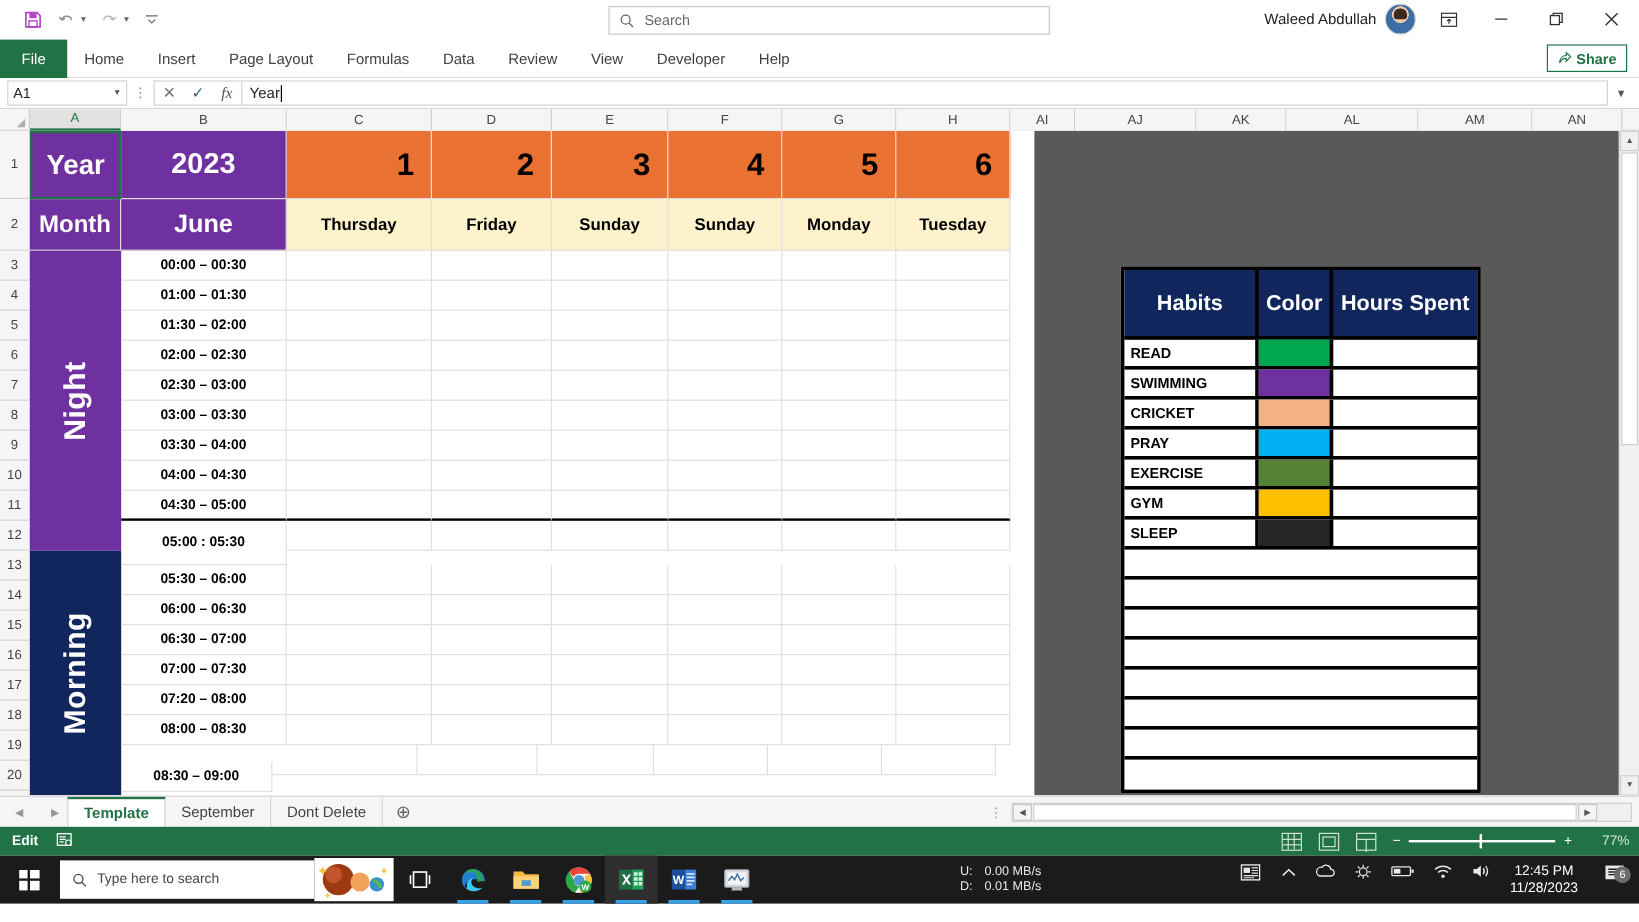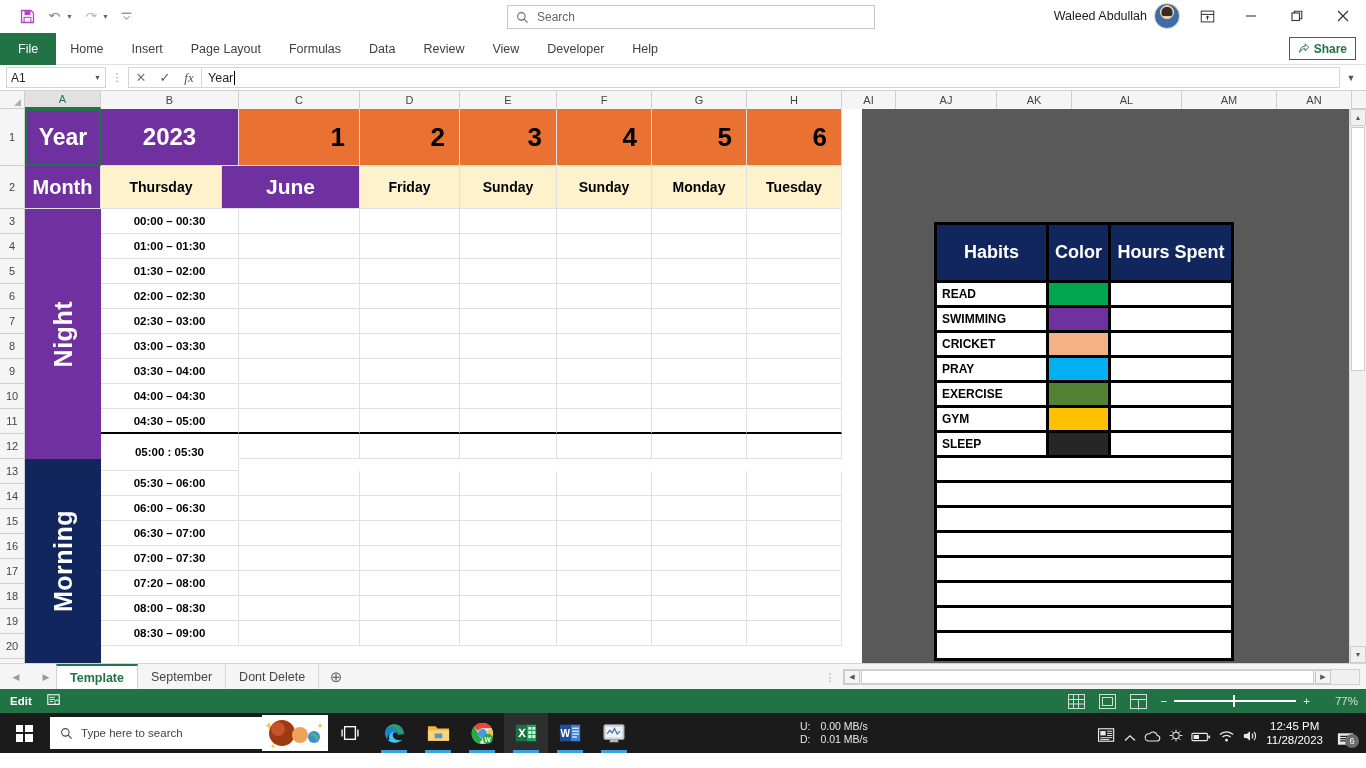--- a/index.html
+++ b/index.html
@@ -252,21 +252,21 @@
   .tk { width: 44px; height: 40px; display: flex; align-items: center; justify-content: center; position: relative; }
   .tk.active { background: #2e2e2e; }
   .tk.active::after, .tk.open::after {
     content: ""; position: absolute; bottom: 0; left: 9px; right: 9px; height: 3px; background: #3aa0e8;
   }
   .net {
     position: absolute; left: 800px; font-size: 10.5px; color: #e8e8e8;
     line-height: 13px; display: flex; gap: 10px;
   }
   .tray {
-    position: absolute; right: 0; display: flex; align-items: flex-end; gap: 7px;
+    position: absolute; right: 0; display: flex; align-items: flex-start; gap: 15px;
     padding-right: 6px; color: #e8e8e8;
   }
   .clock { font-size: 11.5px; line-height: 14px; text-align: center; color: #fff; }
   .notif { position: relative; width: 30px; display: flex; align-items: center; justify-content: center; }
   .nbadge {
     position: absolute; right: 1px; bottom: -1px; width: 14px; height: 14px;
     border-radius: 50%; background: #6b6b6b; color: #fff; font-size: 9px;
     display: flex; align-items: center; justify-content: center;
   }
 </style>
@@ -435,22 +435,22 @@
         <div class="cell hdr-orange" style="width:121px;height:57px;justify-content:flex-end;padding-right:14px;font-size:26px;">1</div>
         <div class="cell hdr-orange" style="width:100px;height:57px;justify-content:flex-end;padding-right:14px;font-size:26px;">2</div>
         <div class="cell hdr-orange" style="width:97px;height:57px;justify-content:flex-end;padding-right:14px;font-size:26px;">3</div>
         <div class="cell hdr-orange" style="width:95px;height:57px;justify-content:flex-end;padding-right:14px;font-size:26px;">4</div>
         <div class="cell hdr-orange" style="width:95px;height:57px;justify-content:flex-end;padding-right:14px;font-size:26px;">5</div>
         <div class="cell hdr-orange" style="width:95px;height:57px;justify-content:flex-end;padding-right:14px;font-size:26px;">6</div>
       </div>
 
       <div class="cellrow">
         <div class="cell hdr-purple" style="width:76px;height:43px;justify-content:center;font-size:20px;">Month</div>
+        <div class="cell hdr-purple" style="width:138px;height:43px;justify-content:center;font-size:21px;">June</div>
         <div class="cell hdr-cream" style="width:121px;height:43px;justify-content:center;font-size:14px;">Thursday</div>
-        <div class="cell hdr-purple" style="width:138px;height:43px;justify-content:center;font-size:21px;">June</div>
         <div class="cell hdr-cream" style="width:100px;height:43px;justify-content:center;font-size:14px;">Friday</div>
         <div class="cell hdr-cream" style="width:97px;height:43px;justify-content:center;font-size:14px;">Sunday</div>
         <div class="cell hdr-cream" style="width:95px;height:43px;justify-content:center;font-size:14px;">Sunday</div>
         <div class="cell hdr-cream" style="width:95px;height:43px;justify-content:center;font-size:14px;">Monday</div>
         <div class="cell hdr-cream" style="width:95px;height:43px;justify-content:center;font-size:14px;">Tuesday</div>
       </div>
 
       <div style="display:flex;">
 
         <div style="width:76px;flex:none;">
@@ -601,21 +601,21 @@
           <div class="cellrow">
             <div class="cell timecell" style="width:138px;height:25px;">08:00 – 08:30</div>
             <div class="cell" style="width:121px;height:25px;"></div>
             <div class="cell" style="width:100px;height:25px;"></div>
             <div class="cell" style="width:97px;height:25px;"></div>
             <div class="cell" style="width:95px;height:25px;"></div>
             <div class="cell" style="width:95px;height:25px;"></div>
             <div class="cell" style="width:95px;height:25px;"></div>
           </div>
           <div class="cellrow">
-            <div class="cell timecell" style="width:138px;height:25px;">08:30 – 09:00</div>
+            <div class="cell timecell" style="width:126px;height:25px;margin-top:14px;">08:30 – 09:00</div>
             <div class="cell" style="width:121px;height:25px;"></div>
             <div class="cell" style="width:100px;height:25px;"></div>
             <div class="cell" style="width:97px;height:25px;"></div>
             <div class="cell" style="width:95px;height:25px;"></div>
             <div class="cell" style="width:95px;height:25px;"></div>
             <div class="cell" style="width:95px;height:25px;"></div>
           </div>
         </div>
       </div>
 

